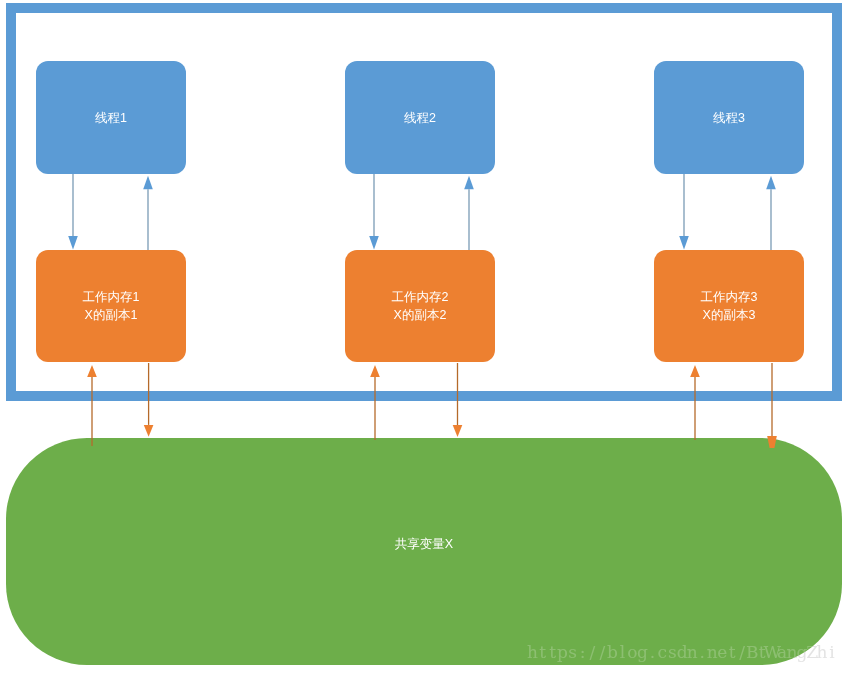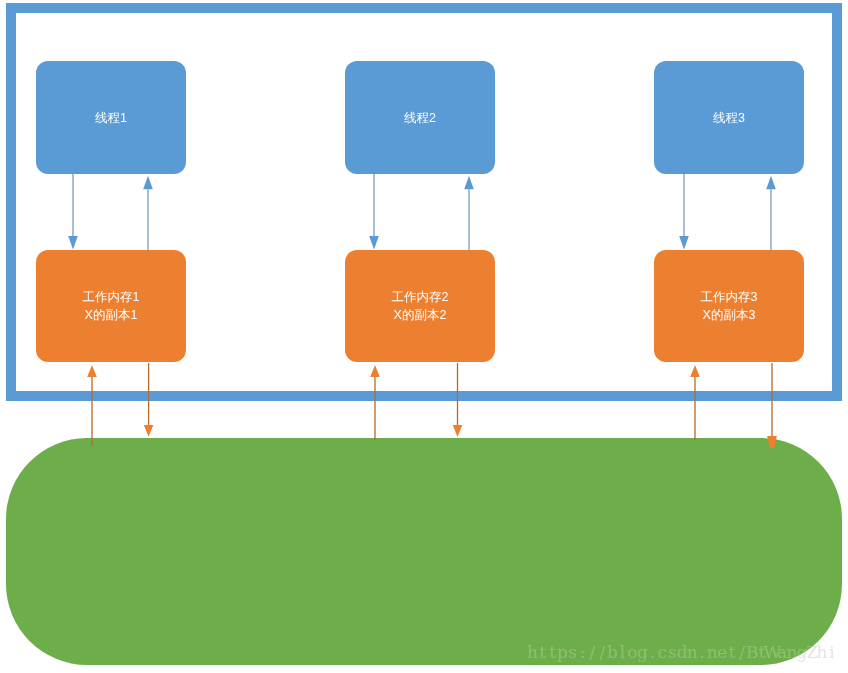--- a/index.html
+++ b/index.html
@@ -96,16 +96,17 @@
     <div class="boxlabel" style="top: 289px; transform: translateX(-4px);">
       <span>工作内存2</span>
       <span>X的副本2</span>
     </div>
     <div class="boxlabel" style="top: 289px; transform: translateX(305px);">
       <span>工作内存3</span>
       <span>X的副本3</span>
     </div>
 
     <div class="boxlabel" style="top: 535.9px; transform: translateX(0px);">
+      <span>共享变量X</span>
     </div>
   </div>
 
 </div>
 
 </body></html>

